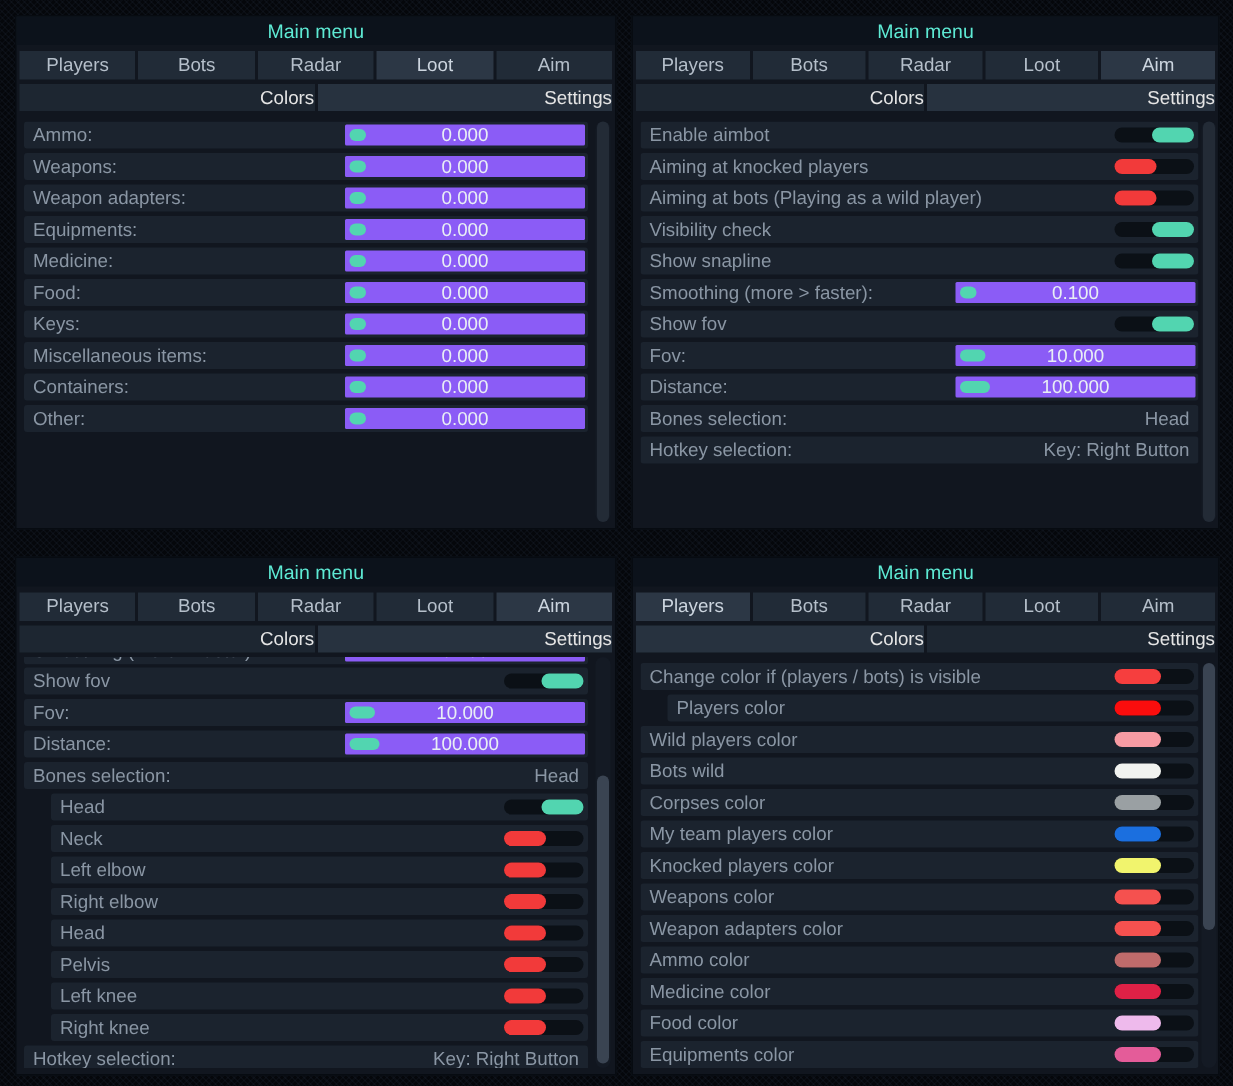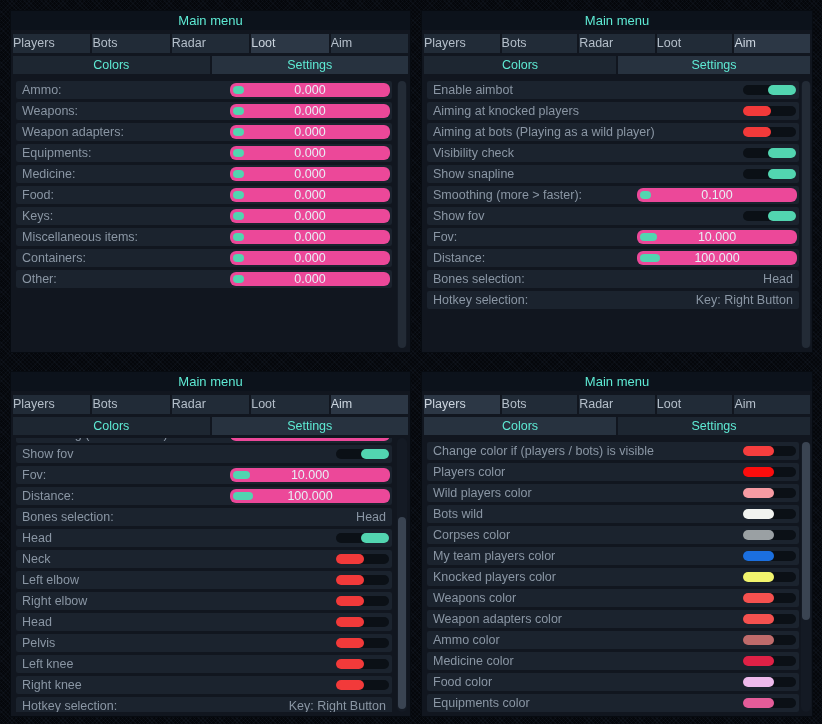--- a/index.html
+++ b/index.html
@@ -14,39 +14,39 @@
   }
   .panel{position:absolute;background:#11161f;border:1px solid #070b11;box-sizing:border-box;}
   #panel-0{left:10px;top:10px;width:401px;height:343px;}
   #panel-1{left:421px;top:10px;width:392px;height:343px;}
   #panel-2{left:10px;top:371px;width:401px;height:346px;}
   #panel-3{left:421px;top:371px;width:392px;height:346px;}
 
   .titlebar{position:absolute;left:0;right:0;top:0;height:19px;background:#0c121b;
     color:#5eead4;font-size:13px;line-height:19px;text-align:center;}
   .tabs{position:absolute;left:2px;right:2px;top:23px;height:19px;display:flex;gap:2px;}
-  .tab{flex:1;background:#212b37;color:#b5bfca;font-size:12.5px;line-height:19px;text-align:left;cursor:default;}
+  .tab{flex:1;background:#212b37;color:#b5bfca;font-size:12.5px;line-height:19px;text-align:center;cursor:default;}
   .tab.active{background:#2c3745;color:#ccd5df;}
   .subtabs{position:absolute;left:2px;right:2px;top:45px;height:18px;display:flex;gap:2px;}
-  .subtab{flex:1;background:#1d2631;color:#5eead4;font-size:12.5px;line-height:18px;text-align:center;cursor:default;}
+  .subtab{flex:1;background:#1d2631;color:#e5e5e5;font-size:12.5px;line-height:18px;text-align:right;cursor:default;}
   .subtab.active{background:#27323f;}
 
   .content{position:absolute;top:70px;bottom:4px;overflow:hidden;}
   .pleft .content{left:5px;right:18px;}
   .pright .content{left:5px;right:13px;}
   .pleft .scrollbar{right:3px;}
   .pright .scrollbar{right:1px;}
   #panel-2 .content{top:66px;}
 
   .row{position:relative;height:18px;margin-bottom:3px;background:#1b232e;border-radius:2px;}
-  .row.indent{}
+  .row.indent{margin-left:18px;}
   .lbl{position:absolute;left:6px;top:0;line-height:18px;font-size:12.5px;color:#8a96a4;white-space:nowrap;}
   .rtext{position:absolute;right:6px;top:0;line-height:18px;font-size:12.5px;color:#8a96a4;white-space:nowrap;}
 
-  .slider{position:absolute;right:2px;top:2px;width:160px;height:14px;border-radius:6px;background:#ec4899;}
+  .slider{position:absolute;right:2px;top:2px;width:160px;height:14px;border-radius:1px;background:#8b5cf6;}
   .grab{position:absolute;left:3px;top:3px;height:8px;border-radius:4px;}
   .grab.dot{width:11px;}
   .grab.pill{width:17px;}
   .grab.pill-lg{width:20px;}
   .sval{display:block;text-align:center;line-height:14px;font-size:12.5px;color:#e8eef5;}
 
   .toggle{position:absolute;right:3px;top:4px;width:53px;height:10px;border-radius:5px;background:#0b1016;}
   .knob{position:absolute;top:0;width:28px;height:10px;border-radius:5px;}
   .toggle.on .knob{right:0;}
   .toggle.off .knob{left:0;}

